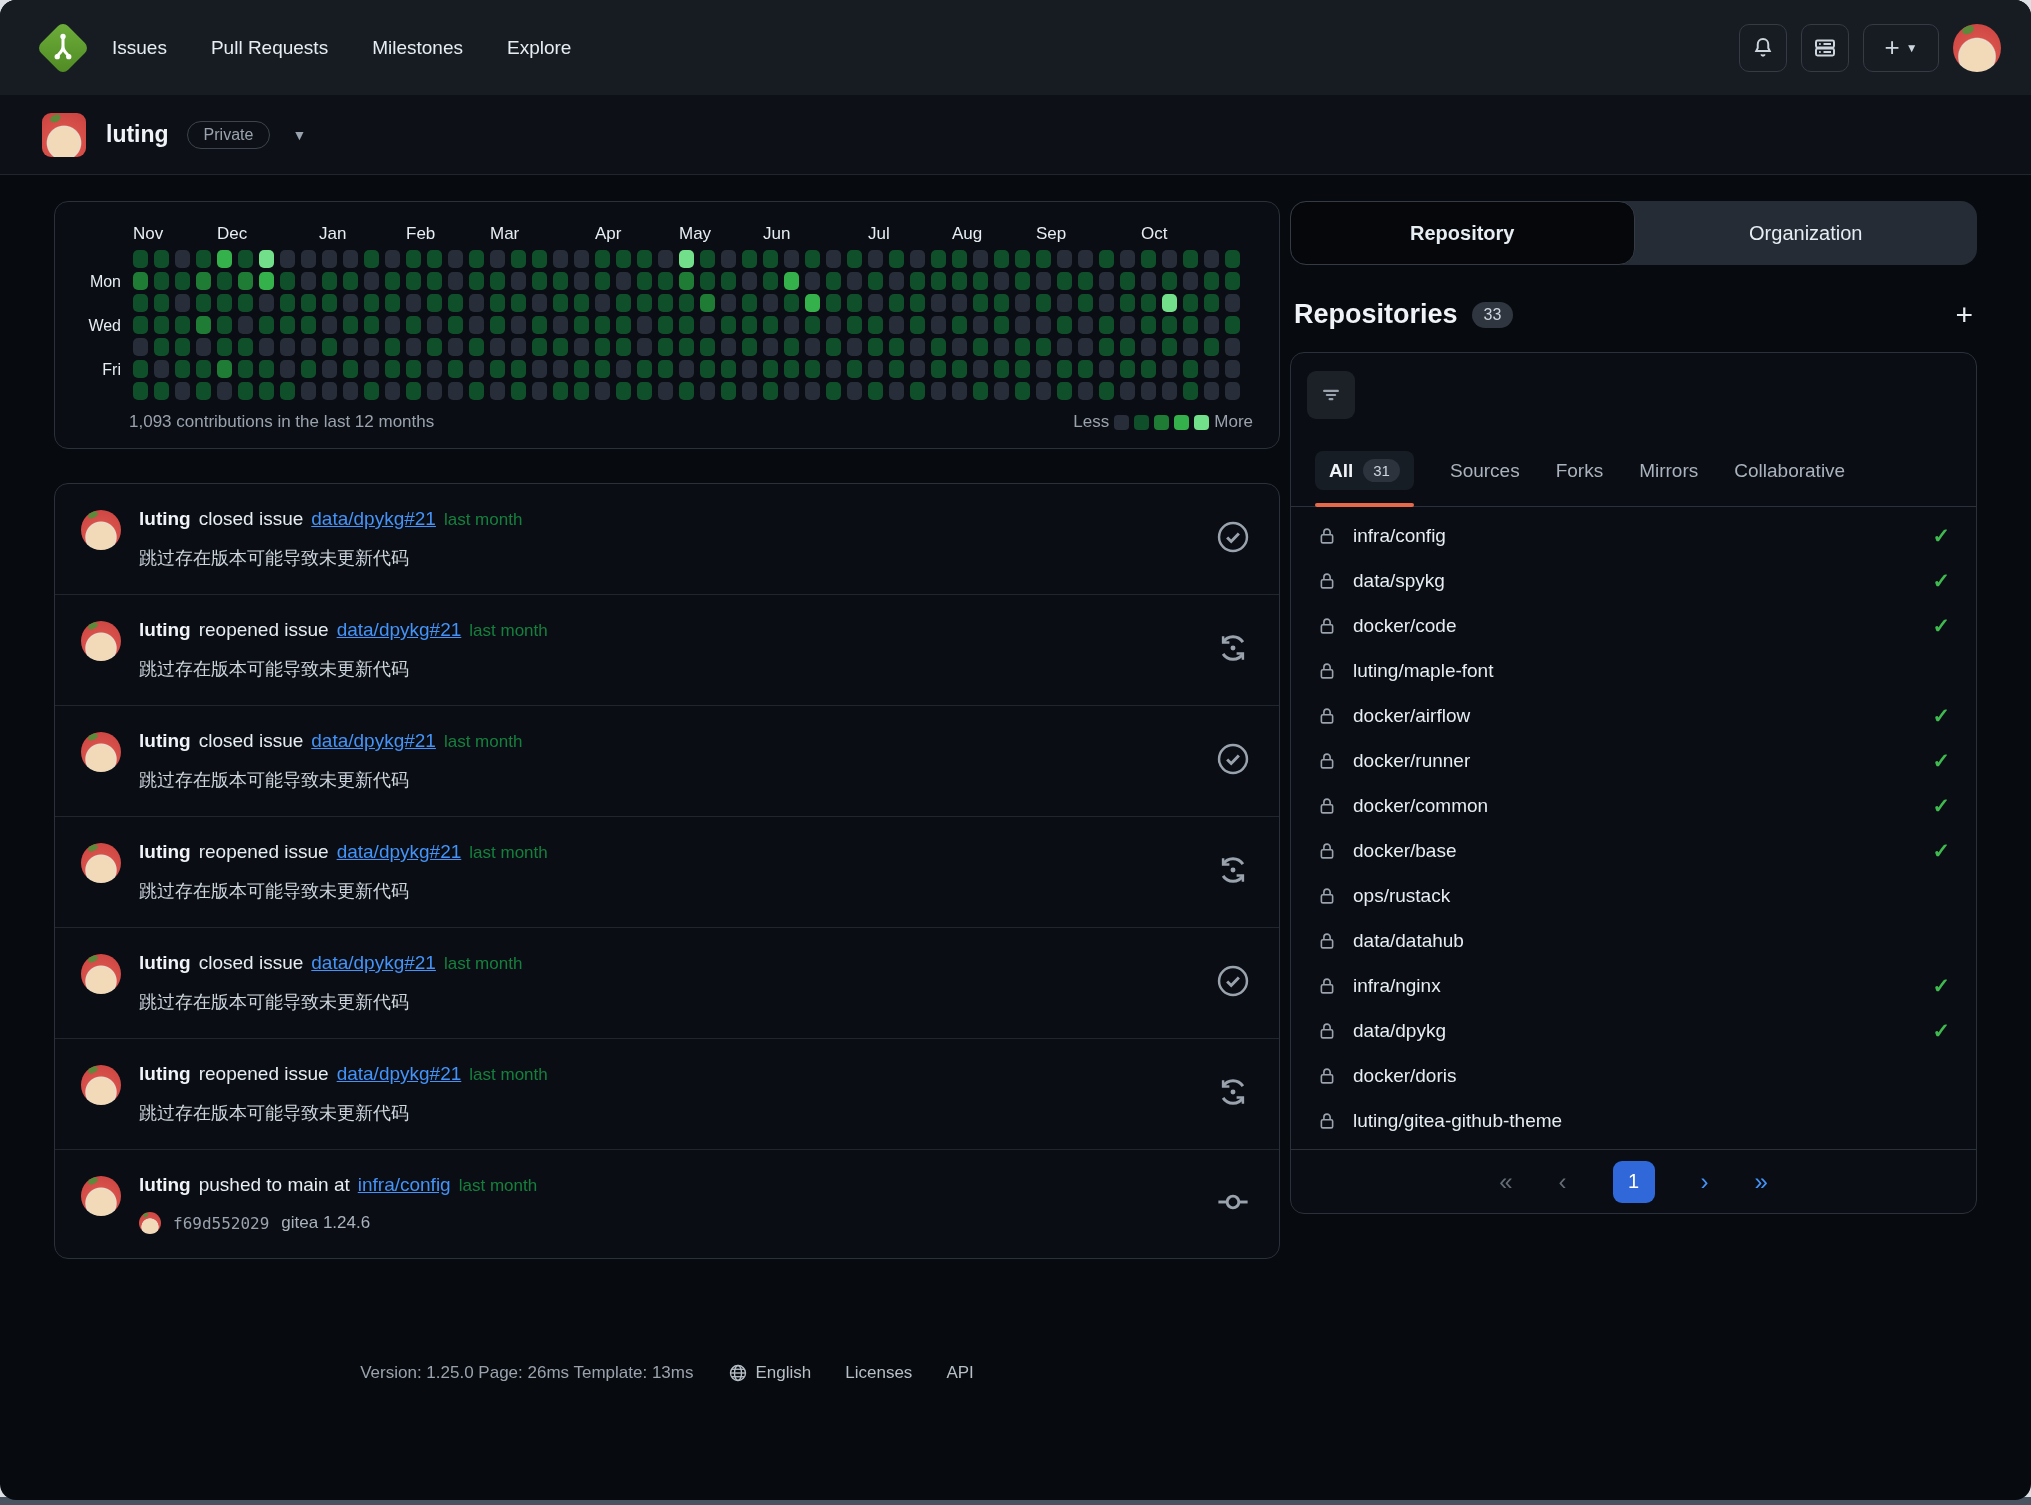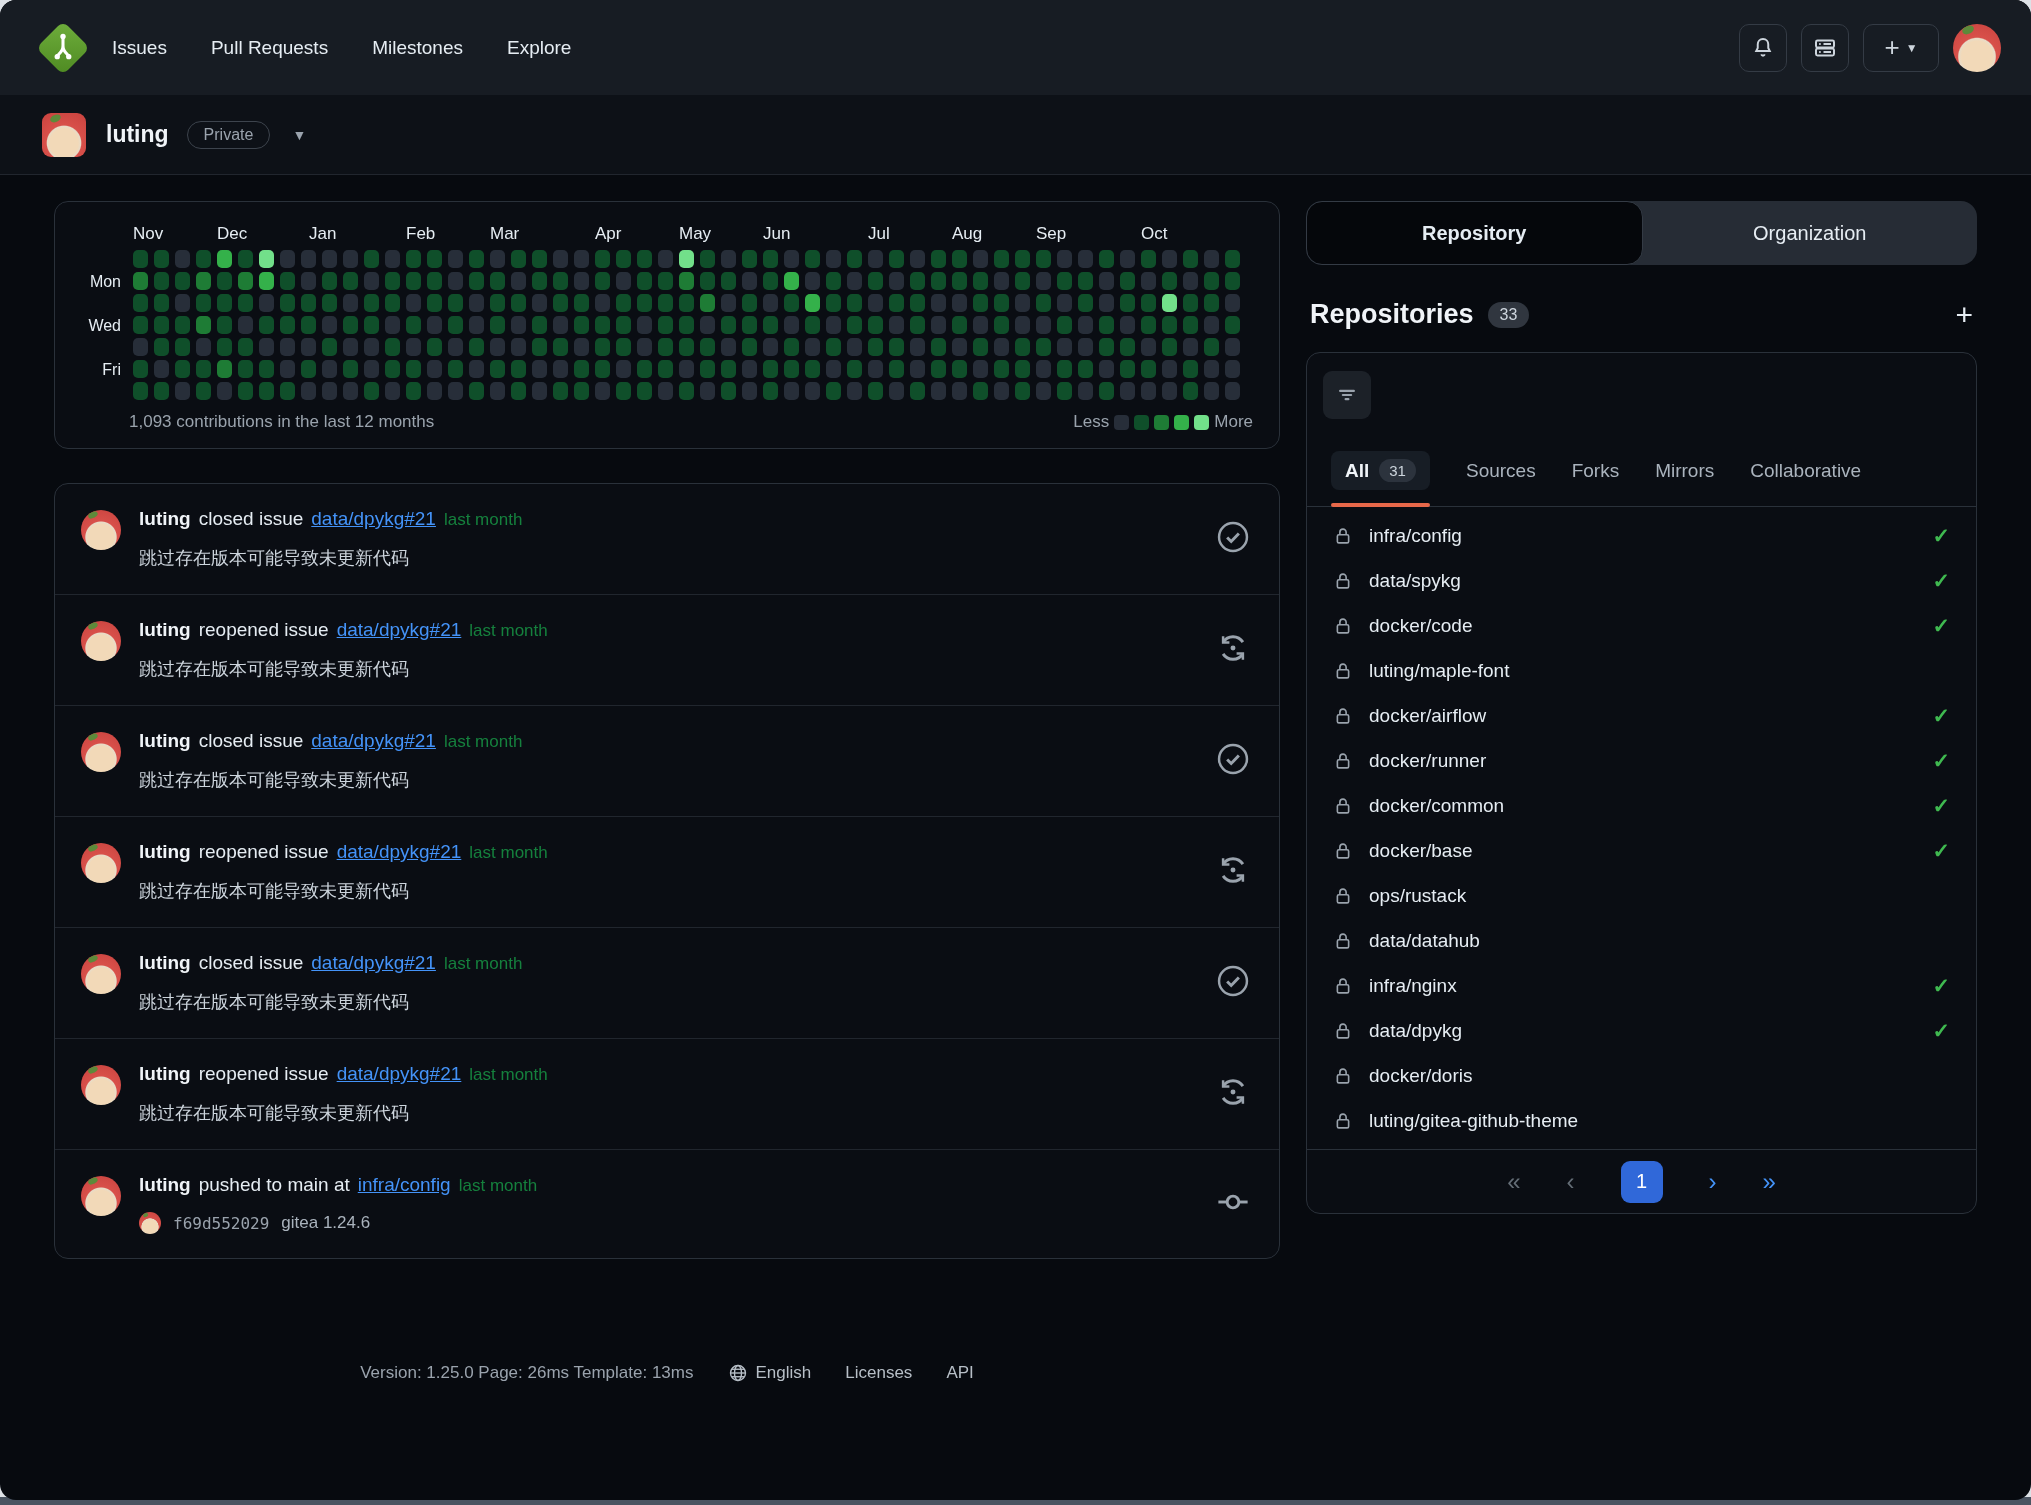--- a/index.html
+++ b/index.html
@@ -22,21 +22,21 @@
   .avatar-inner::after { content:""; position:absolute; left:18%; top:6%; width:24%; height:16%; background:#5d8a3a; border-radius:50%; transform:rotate(-25deg); }
 
   
   .profile-band { height:80px; background:#0d1117; border-bottom:1px solid #21262e; display:flex; align-items:center; padding:0 42px; }
   .profile-avatar { width:44px; height:44px; border-radius:9px; overflow:hidden; }
   .profile-name { color:#f0f4f8; font-size:23px; font-weight:700; margin-left:20px; }
   .badge-private { margin-left:18px; border:1px solid #3d444d; color:#9aa3ad; border-radius:999px; padding:4px 16px; font-size:16px; }
   .profile-caret { margin-left:22px; color:#9aa3ad; font-size:14px; cursor:pointer; }
 
   
-  .content { display:flex; padding:26px 54px 0 54px; gap:26px; }
+  .content { display:flex; padding:26px 54px 0 54px; gap:10px; }
   .col-left { width:1226px; flex:0 0 auto; }
   .col-right { flex:1; }
   .card { background:#0a0d13; border:1px solid #2a313a; border-radius:14px; }
 
   
   .heatmap-card { padding:22px 26px 16px 26px; }
   .hm-wrap { position:relative; padding-left:52px; }
   .hm-months { position:relative; height:26px; }
   .hm-month { position:absolute; top:0; color:#e6edf3; font-size:17px; }
   .hm-grid-area { position:relative; }
@@ -167,21 +167,21 @@
 
   <div class="content">
 
     <div class="col-left">
 
       <div class="card heatmap-card">
         <div class="hm-wrap">
           <div class="hm-months" id="hm-months">
               <span class="hm-month" style="left: 0px;">Nov</span>
               <span class="hm-month" style="left: 84px;">Dec</span>
-              <span class="hm-month" style="left: 176px;">Jan</span>
+              <span class="hm-month" style="left: 186px;">Jan</span>
               <span class="hm-month" style="left: 273px;">Feb</span>
               <span class="hm-month" style="left: 357px;">Mar</span>
               <span class="hm-month" style="left: 462px;">Apr</span>
               <span class="hm-month" style="left: 546px;">May</span>
               <span class="hm-month" style="left: 630px;">Jun</span>
               <span class="hm-month" style="left: 735px;">Jul</span>
               <span class="hm-month" style="left: 819px;">Aug</span>
               <span class="hm-month" style="left: 903px;">Sep</span>
               <span class="hm-month" style="left: 1008px;">Oct</span>
             </div>

